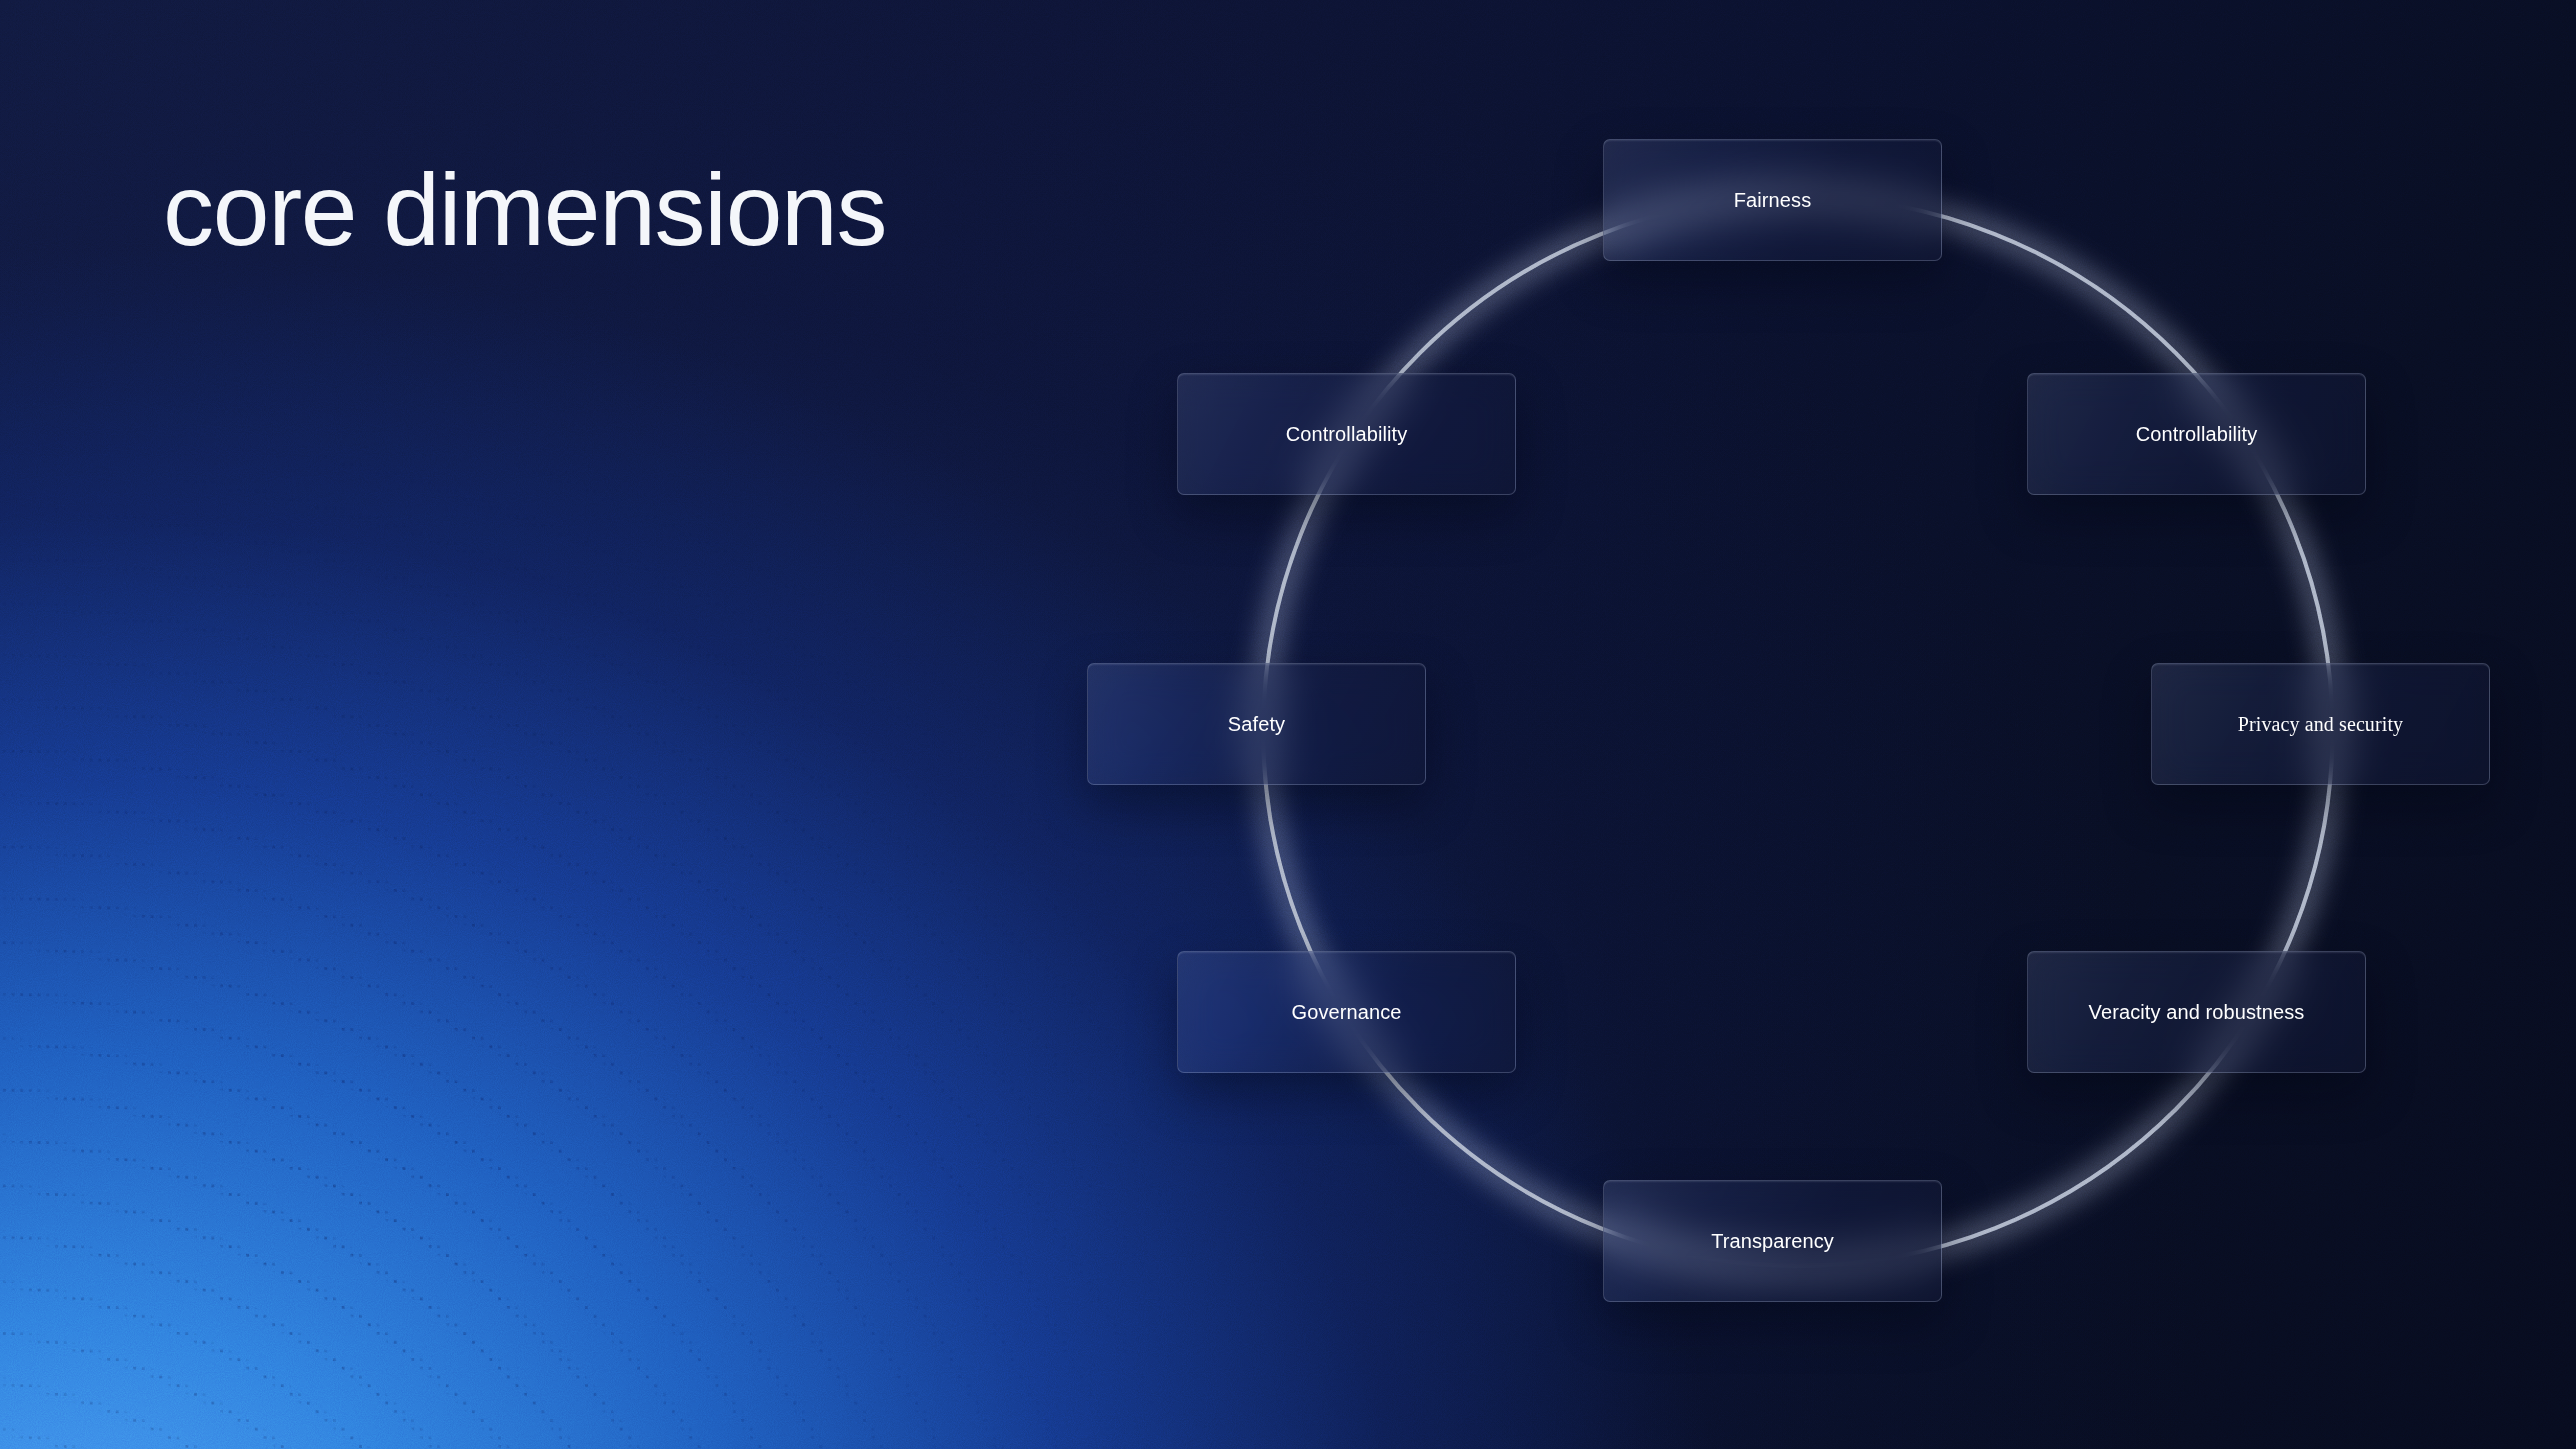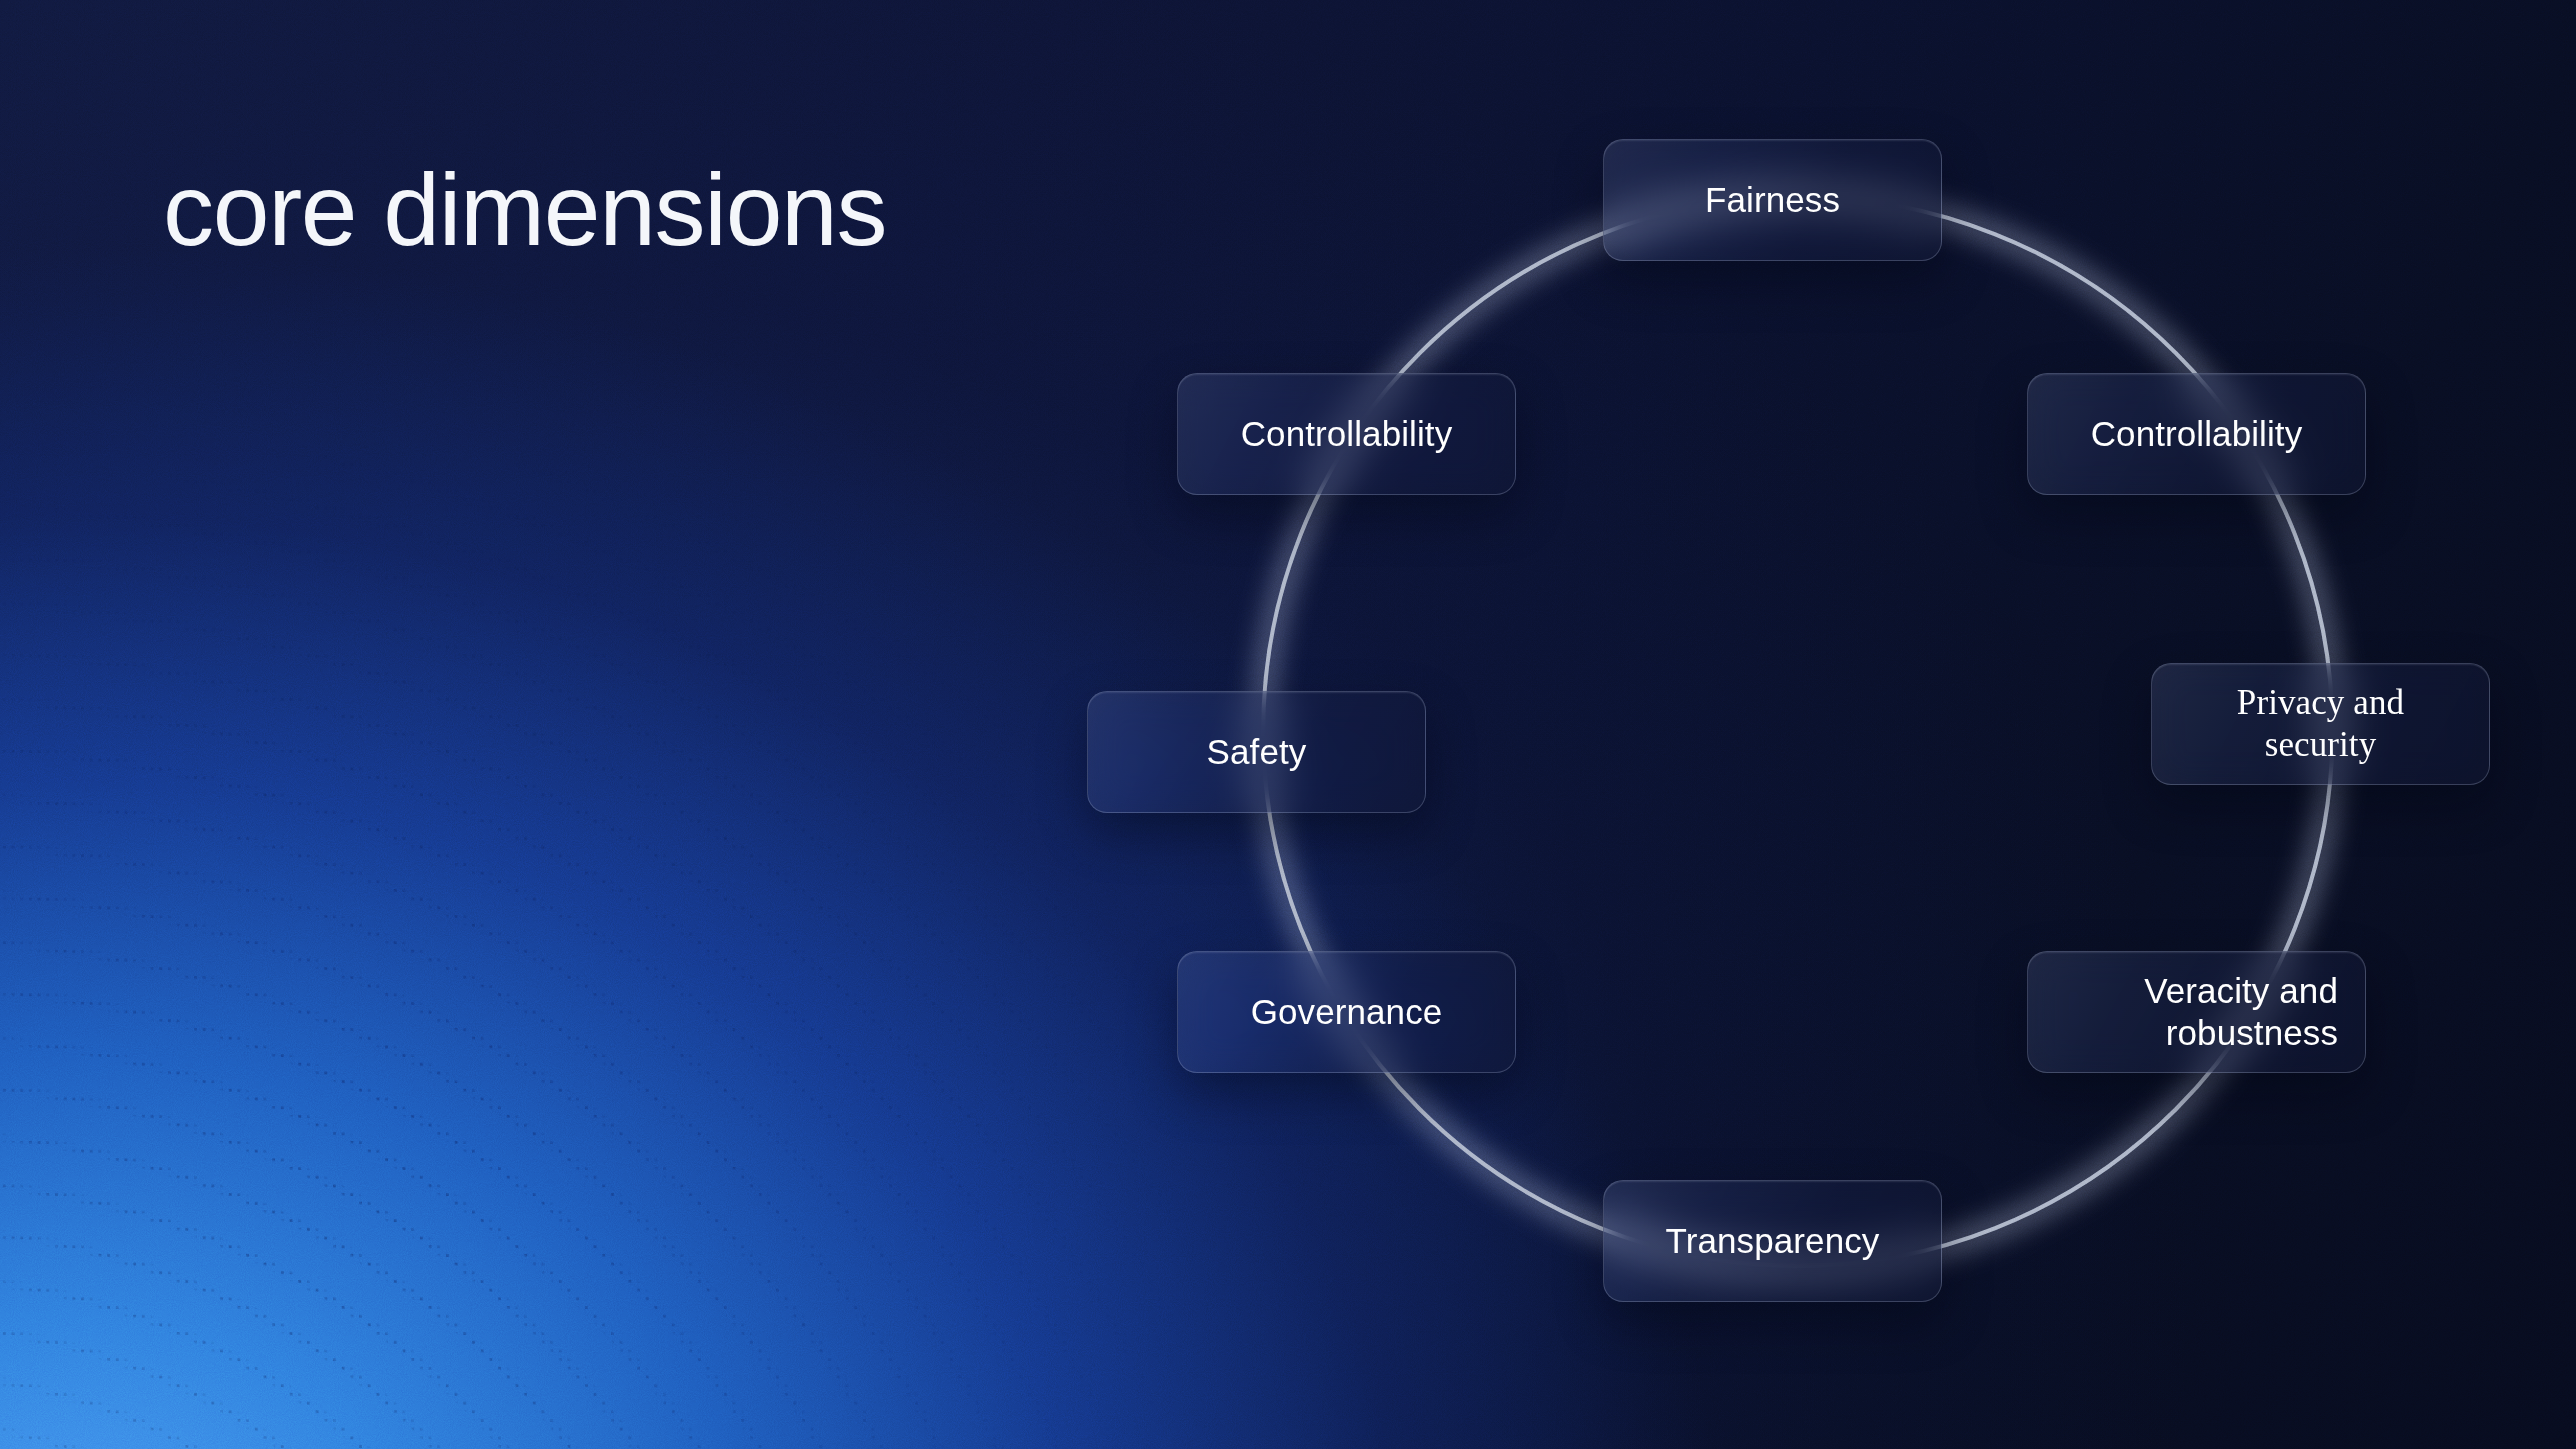--- a/index.html
+++ b/index.html
@@ -94,48 +94,48 @@
     letter-spacing: -1.3px;
     line-height: 109px;
   }
   .title .line { display: block; }
 
   
   .card {
     position: absolute;
     width: 339px;
     height: 122px;
-    border-radius: 20px;
+    border-radius: 7px;
     display: flex;
     align-items: center;
     justify-content: center;
     text-align: center;
     padding: 0 27px;
     color: #ffffff;
-    font-size: 35px;
+    font-size: 20px;
     font-weight: 400;
     line-height: 42px;
     letter-spacing: 0.1px;
     background: linear-gradient(118deg,
         rgba(150, 165, 212, 0.16) 0%,
         rgba(72, 86, 134, 0.20) 28%,
         rgba(26, 33, 66, 0.40) 62%,
         rgba(20, 26, 54, 0.46) 100%);
     border: 1.3px solid rgba(168, 178, 208, 0.28);
     box-shadow:
       0 20px 47px rgba(3, 6, 18, 0.40),
       inset 0 1.3px 0.7px rgba(215, 224, 248, 0.10);
     backdrop-filter: blur(19px) saturate(115%);
     -webkit-backdrop-filter: blur(19px) saturate(115%);
   }
 
   .pos-fairness       { left: 1603px; top: 139px;  }
   .pos-controllability{ left: 1177px; top: 373px; justify-content: center;  }
   .pos-explainability { left: 2027px; top: 373px;  }
-  .pos-safety         { left: 1087px; top: 663px; margin-top: 28px;  }
+  .pos-safety         { left: 1087px; top: 663px;  }
   .pos-privacy        { left: 2151px; top: 663px; font-family: Liberation Serif, serif;  }
   .pos-governance     { left: 1177px; top: 951px; }
   .pos-veracity       { left: 2027px; top: 951px; text-align: right; }
   .pos-transparency   { left: 1603px; top: 1180px; }
 </style>
 </head>
 <body>
 
 <div class="stage">
 

